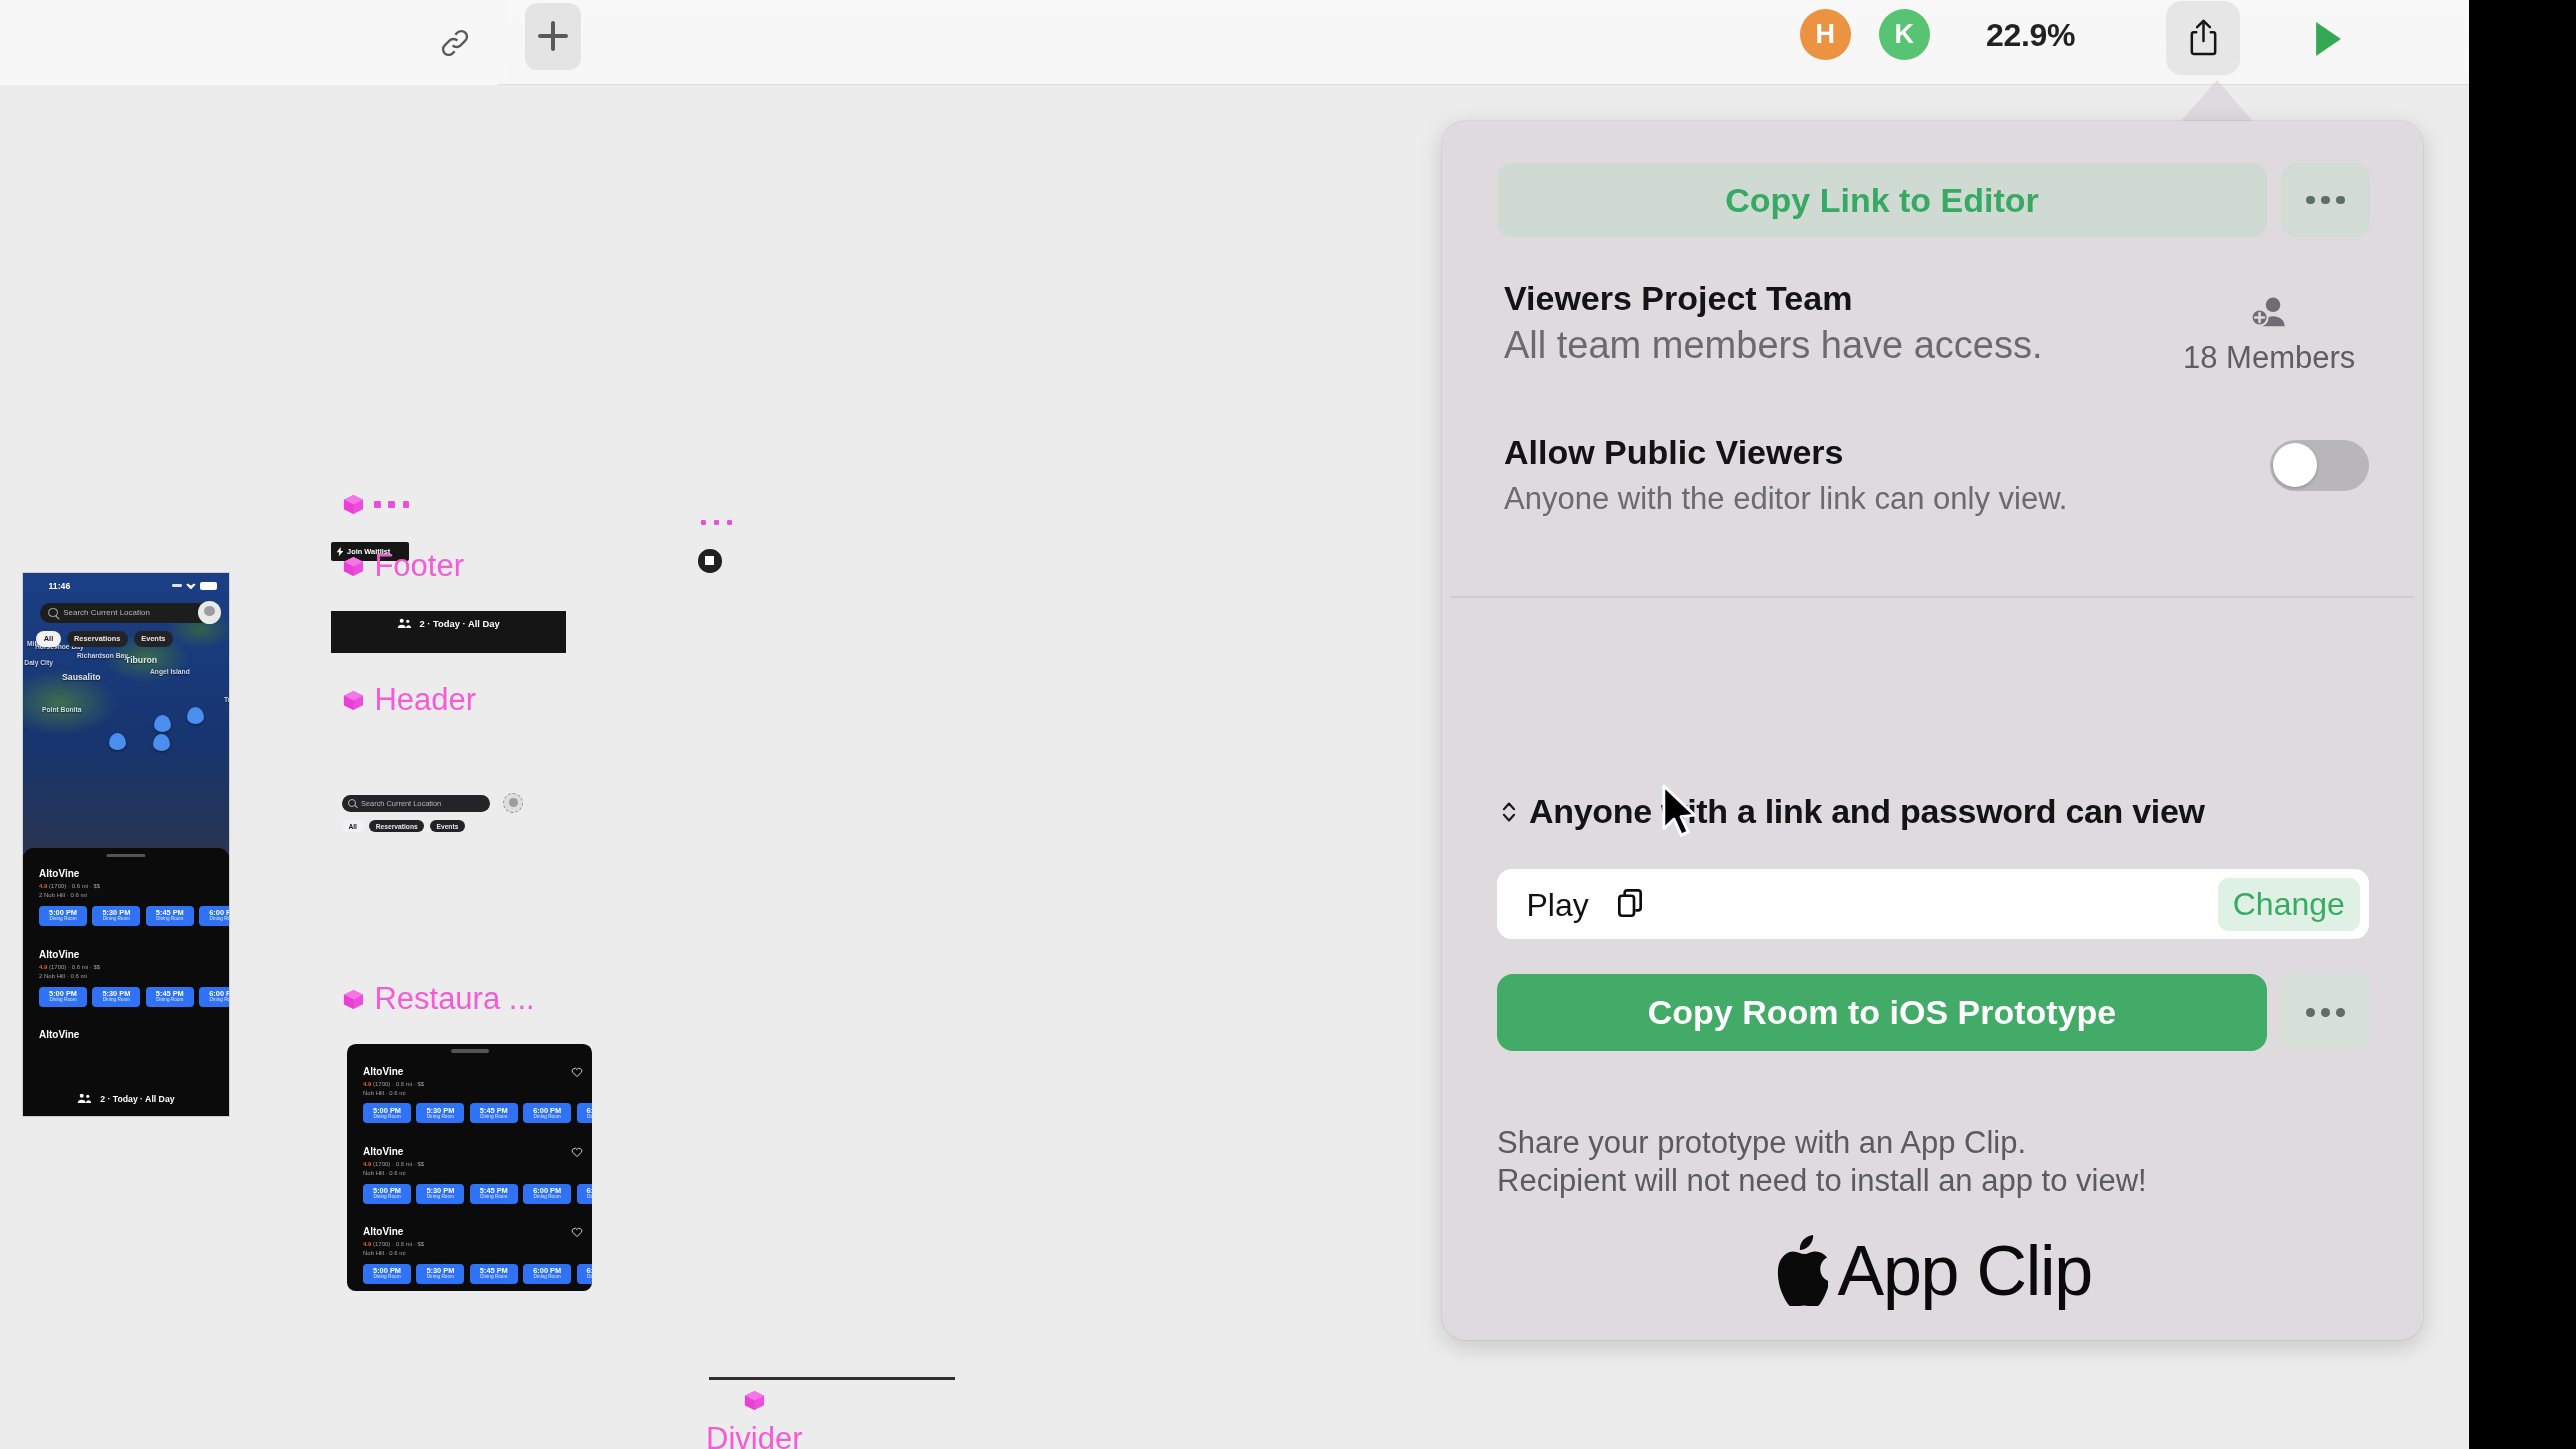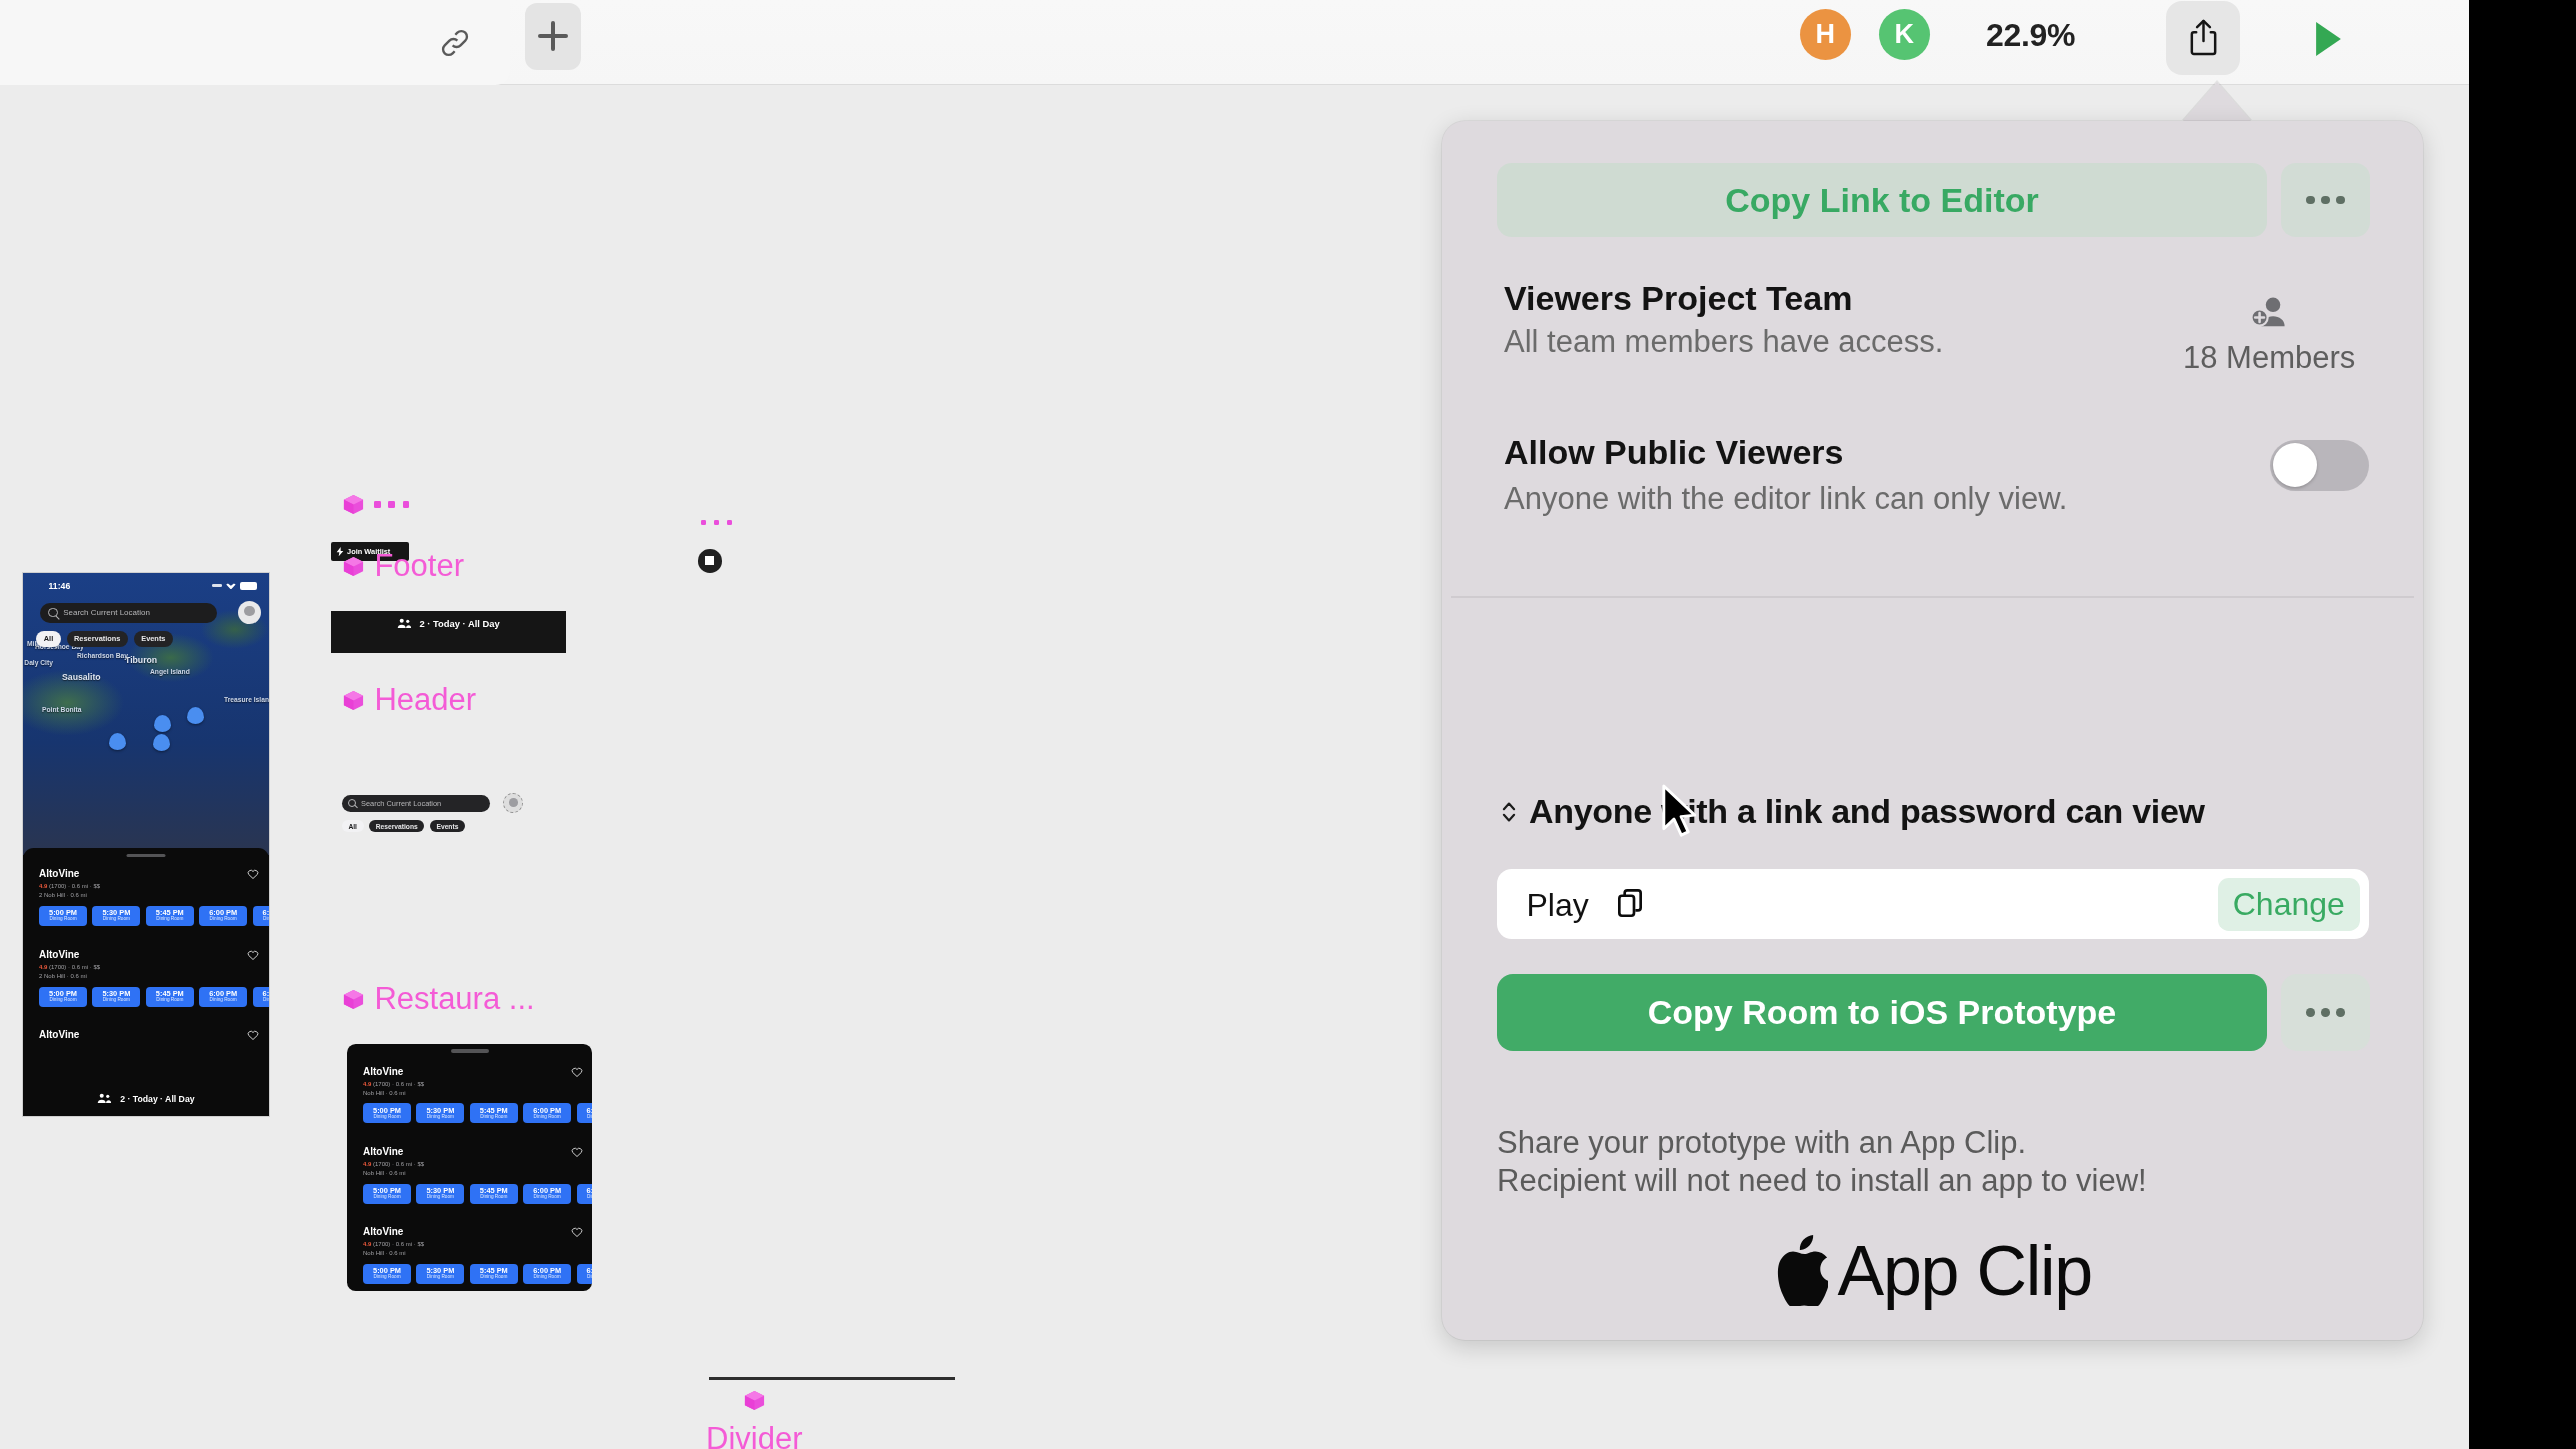--- a/index.html
+++ b/index.html
@@ -91,21 +91,21 @@
   .cube { width: 23px; height: 23px; flex: 0 0 auto; }
   .phone-ico { width: 17.4px; height: 25.5px; flex: 0 0 auto; }
 
   .dots3 { display:flex; gap:7.4px; align-items:center;}
   .dots3 i { width:6.7px; height:6.7px; background:#ea4edb; border-radius:1.3px; display:block;}
   .dots3.sm i { width:5.4px; height:5.4px; }
 
   
   #home-frame {
     position: absolute; left: 22px; top: 487px;
-    width: 248px; height: 545px;
+    width: 208px; height: 545px;
     background: #0b0b0b;
     border: 1.3px solid #cfcfcf;
     overflow: hidden;
   }
   #map-area {
     position: absolute; left:0; top:0; width: 100%; height: 282px;
     background:
       radial-gradient(ellipse 81px 47px at 18% 46%, #3f6e4e 0%, rgba(63,110,78,0) 70%),
       radial-gradient(ellipse 60px 34px at 60% 30%, #3a6a4a 0%, rgba(58,106,74,0) 72%),
       radial-gradient(ellipse 47px 27px at 86% 20%, #35604a 0%, rgba(53,96,74,0) 72%),
@@ -221,21 +221,21 @@
   #copy-editor-more {
     left: 839px; top: 42px; width: 89px; height: 74px;
     background: #d2dcd5; border-radius: 14.8px;
     display:flex; align-items:center; justify-content:center;
   }
   .tri-dots { display:flex; gap:6px; }
   .tri-dots i { width:8.7px; height:8.7px; border-radius:50%; background:#5d5d5d; display:block;}
   .tri-dots.green i { background:#5f6f64; }
 
   #team-title { left: 62px; top: 158px; font-size: 34px; font-weight: 700; color:#131313;}
-  #team-sub   { left: 62px; top: 203px; font-size: 31px; font-weight: 400; color:#6b6b6b;}
+  #team-sub   { left: 62px; top: 203px; font-size: 38px; font-weight: 400; color:#6b6b6b;}
   #members-wrap { left: 741px; top: 173px; display:flex; align-items:center; gap:10.7px;flex-direction:column;}
   #members-count { font-size: 31px; color:#5e5e5e; }
 
   #apv-title { left: 62px; top: 312px; font-size: 34px; font-weight: 700; color:#131313;}
   #apv-sub   { left: 62px; top: 360px; font-size: 31px; font-weight: 400; color:#6b6b6b;}
   #apv-toggle {
     left: 828px; top: 319px; width: 99px; height: 51px;
     background: #b9b6bb; border-radius: 27px;
   }
   #apv-toggle .knob { position:absolute; left:3.4px; top:3.4px; width:44px; height:44px; background:#fff; border-radius:50%; box-shadow:0 1.3px 3.4px rgba(0,0,0,.22);}

